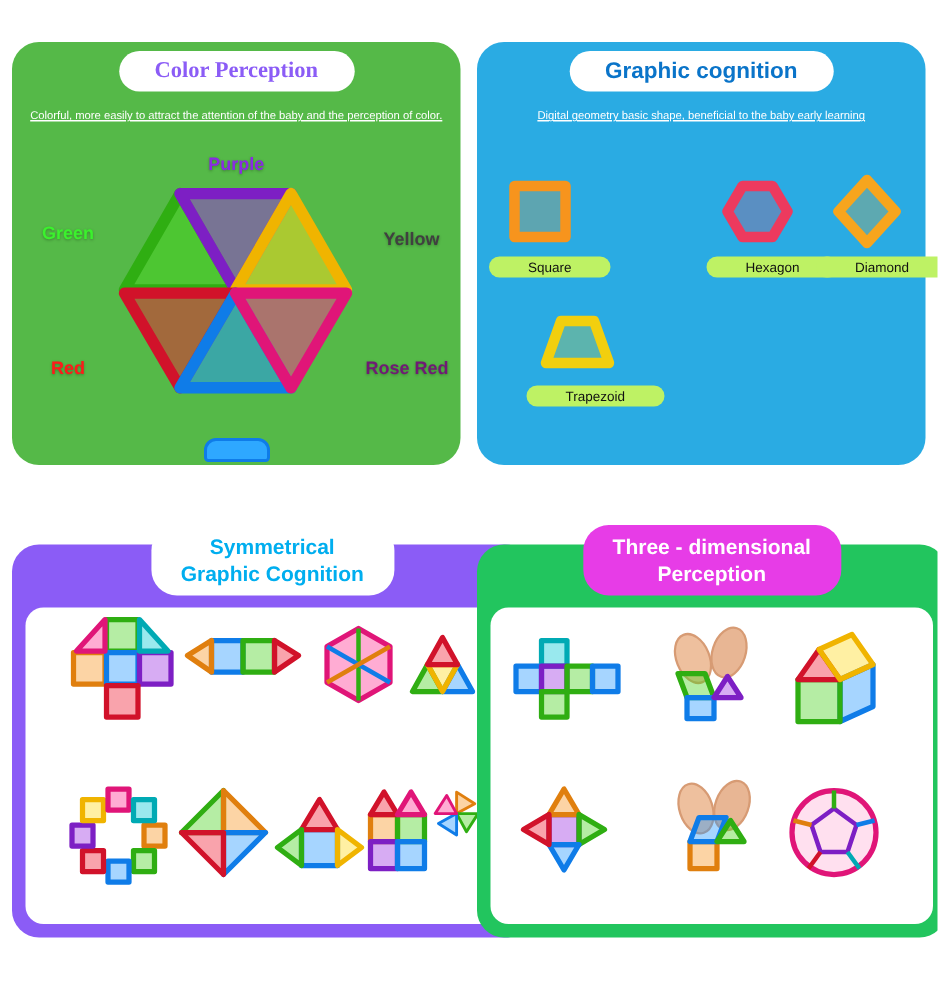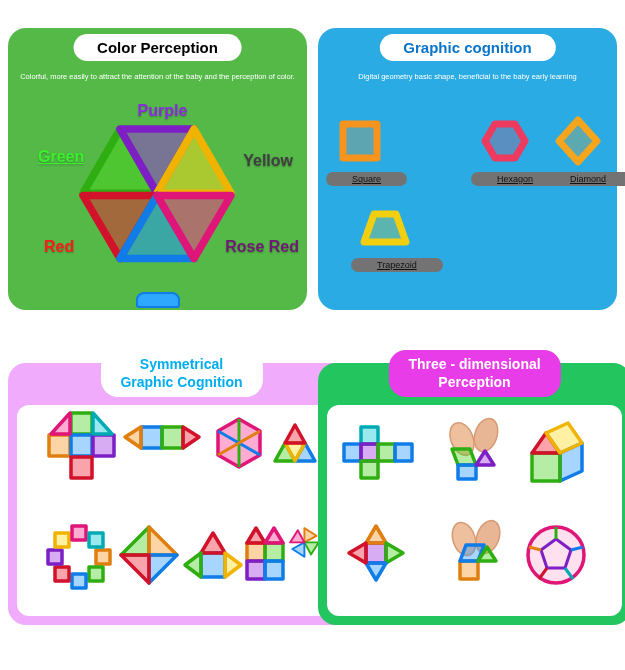--- a/index.html
+++ b/index.html
@@ -3,75 +3,75 @@
 <meta charset="utf-8">
 <style>
   html,body{margin:0;padding:0;}
   body{
     width:625px;height:670px;position:relative;background:#ffffff;
     font-family:"Liberation Sans", sans-serif;overflow:hidden;
   }
   .panel{position:absolute;border-radius:18px;}
   .panel-tl{left:8px;top:28px;width:299px;height:282px;background:#55b948;}
   .panel-tr{left:318px;top:28px;width:299px;height:282px;background:#2aabe3;}
-  .panel-bl{left:8px;top:363px;width:347px;height:262px;background:#f0abfc;}
+  .panel-bl{left:8px;top:363px;width:347px;height:262px;background:#8b5cf6;}
   .panel-br{left:318px;top:363px;width:313px;height:262px;background:#22c55e;}
 
   .pill{
     position:absolute;left:50%;transform:translateX(-50%);top:6px;
     background:#fff;border-radius:16px;padding:5px 24px;
     font-weight:bold;font-size:15px;white-space:nowrap;
   }
-  .panel-tl .pill{color:#000000;}
+  .panel-tl .pill{color:#8b5cf6;font-family:Liberation Serif, serif;}
   .panel-tr .pill{color:#0a74c9;}
 
   .pill2{
     position:absolute;left:50%;transform:translateX(-50%);top:-13px;
     border-radius:17px;text-align:center;font-weight:bold;font-size:14px;
     line-height:1.32;padding:5px 20px;white-space:nowrap;
   }
   .panel-bl .pill2{background:#fff;color:#00aeef;}
   .panel-br .pill2{background:#e73ce7;color:#fff;}
   .pill2 span{display:block;}
 
   .subtitle{
     position:absolute;top:44px;left:6px;right:6px;margin:0;
-    text-align:center;color:#fff;font-size:7.5px;line-height:1.35;
+    text-align:center;color:#fff;font-size:7.5px;line-height:1.35;text-decoration:underline;
   }
 
   .cluster{position:absolute;left:64px;top:88px;width:170px;height:148px;}
   .tile{fill-opacity:.5;stroke-width:7;stroke-linejoin:round;}
   .c-green{fill:#45d31c;stroke:#2fae12;}
   .c-purple{fill:#9b30e0;stroke:#7d1fc4;}
   .c-yellow{fill:#ffd91a;stroke:#f0b400;}
   .c-red{fill:#f01930;stroke:#d1122a;}
   .c-blue{fill:#2196ff;stroke:#0f7ce8;}
   .c-rose{fill:#ff2f92;stroke:#e01578;}
   .c-orange{fill:#f7941d;stroke:#e07f0e;}
   .c-cyan{fill:#00c9d4;stroke:#00aab4;}
 
-  .lbl{position:absolute;font-weight:bold;font-size:16px;
-       text-shadow:0 1px 2px rgba(0,0,0,.3);padding-left:10px;}
+  .lbl{position:absolute;font-weight:bold;font-size:12px;
+       text-shadow:0 1px 2px rgba(0,0,0,.3);}
   .lbl-purple{top:74px;left:0;right:0;text-align:center;color:#8a2be2;}
-  .lbl-green{top:120px;left:20px;color:#3bf12d;text-decoration:underline;}
+  .lbl-green{top:120px;left:20px;color:#3bf12d;}
   .lbl-yellow{top:124px;right:14px;color:#404040;}
   .lbl-red{top:210px;left:26px;color:#ff1a1a;}
   .lbl-rose{top:210px;right:8px;color:#701a75;}
 
   .blue-chip{
     position:absolute;bottom:2px;left:50%;transform:translateX(-50%);
     width:44px;height:16px;background:#2ea8ff;border:2px solid #0f7ce8;
     border-radius:8px 8px 3px 3px;box-sizing:border-box;
   }
 
   .shape-item{position:absolute;width:68px;text-align:center;}
   .shape-item svg{display:block;margin:0 auto;}
   .shape-pill{
-    display:inline-block;background:#737373;border-radius:9px;
-    padding:2px 26px;font-size:9px;color:#111;margin-top:3px;white-space:nowrap;text-decoration:underline;
+    display:inline-block;background:#bef264;border-radius:9px;
+    padding:2px 26px;font-size:9px;color:#111;margin-top:3px;white-space:nowrap;
   }
   .row1{top:86px;} .row2{top:172px;}
   .shape{fill-opacity:.28;stroke-width:7;stroke-linejoin:round;fill:none;}
 
   .board{
     position:absolute;left:9px;right:9px;top:42px;bottom:9px;
     background:#fff;border-radius:12px;
   }
   .board svg{display:block;width:100%;height:100%;}
   .m{fill-opacity:.4;stroke-width:3.5;stroke-linejoin:round;}

